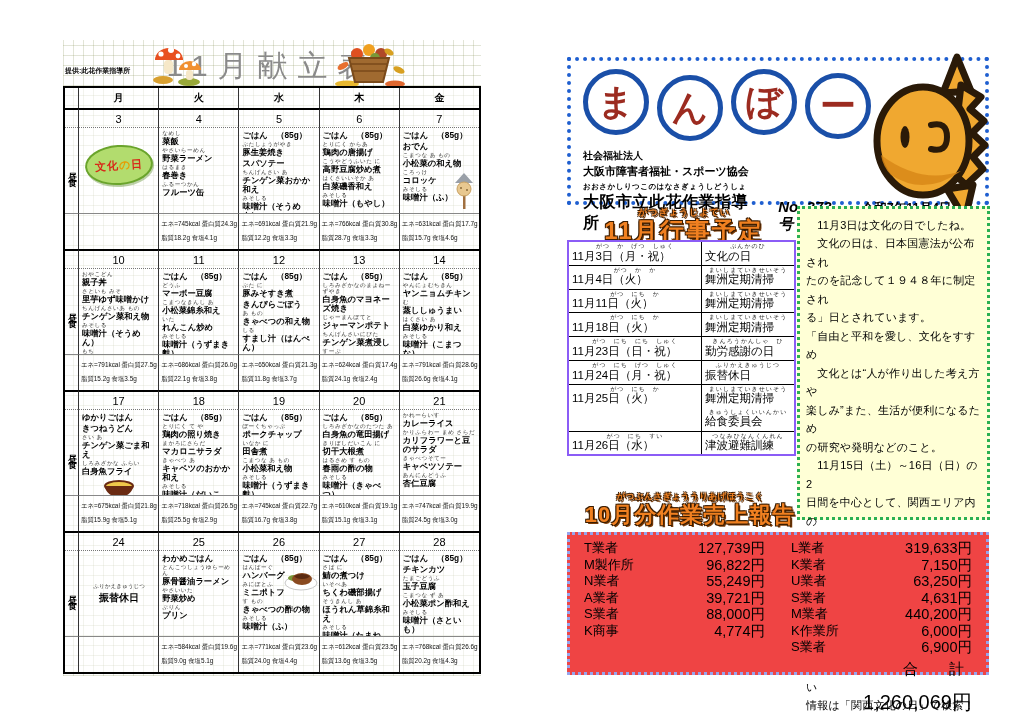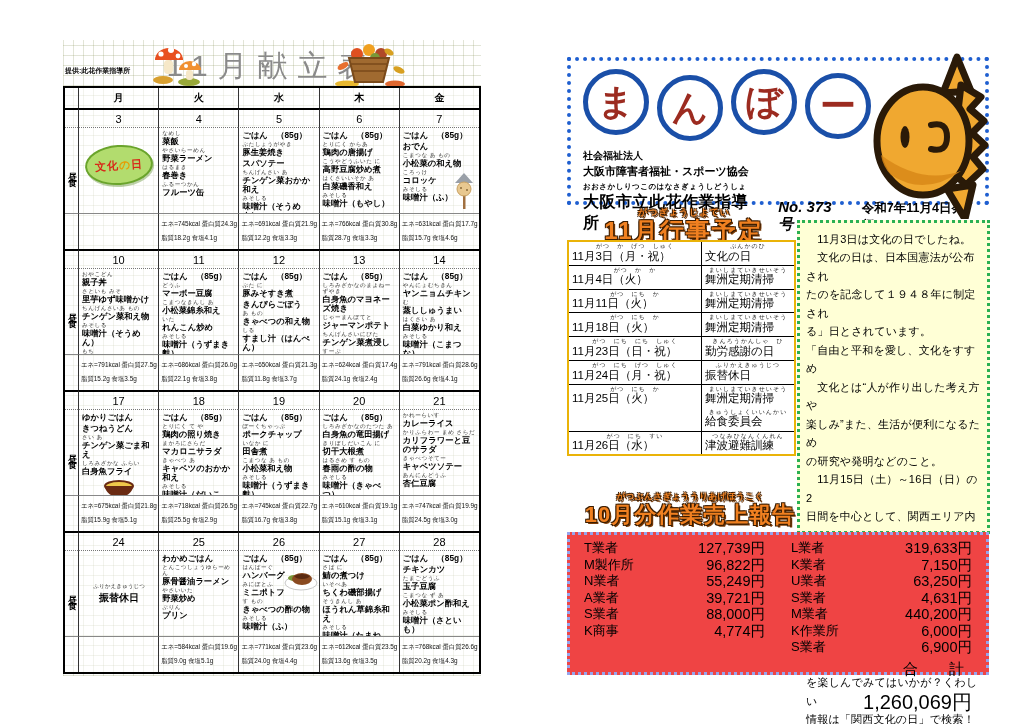--- a/index.html
+++ b/index.html
@@ -77,31 +77,31 @@
   .org3 { font-size:16px; font-weight:bold; letter-spacing:.5px; }
   .issue-no { font-size:15px; font-weight:bold; font-style:italic; }
   .issue-date { font-size:12.5px; font-weight:bold; }
 
   .h3d { color:#f08020; font-weight:bold;
          text-shadow:-1px -1px 0 #3a1c00, 1px -1px 0 #3a1c00, -1px 1px 0 #3a1c00, 1px 1px 0 #3a1c00, 2px 2px 0 #7a3c08; }
   .sched-head { position:absolute; left:572px; top:206px; width:224px; text-align:center; }
   .sched-head .hr { font-size:9px; letter-spacing:1px; }
   .sched-head .hm { font-size:24px; letter-spacing:2px; line-height:1; }
 
-  .sched { position:absolute; left:567px; top:240px; width:229px; border:2px solid #eab308; background:#fff; }
+  .sched { position:absolute; left:567px; top:240px; width:229px; border:2px solid #8b5cf6; background:#fff; }
   .srow { display:grid; grid-template-columns:132px 1fr; border-top:1.5px solid #000; }
   .srow:first-child { border-top:none; }
   .scell { padding:1px 3px 2px; border-left:1.5px solid #000; }
   .scell:first-child { border-left:none; }
   .scell .rb { font-size:6px; text-align:center; letter-spacing:1px; color:#222; line-height:1.1; }
   .scell .tx { font-size:11.5px; color:#000; line-height:1.15; }
   .sched-ev + .sched-ev { margin-top:3px; }
 
   .article {
-    position:absolute; left:797px; top:220px; width:193px; height:314px;
+    position:absolute; left:797px; top:206px; width:193px; height:314px;
     border:3px dotted #2ab052; background:#ffffd6; padding:7px 5px 4px 6px;
   }
   .article p { font-size:11px; line-height:1.68; color:#000; letter-spacing:.2px; }
 
   .sales-head { position:absolute; left:572px; top:491px; width:236px; text-align:center; }
   .sales-head .hr { font-size:8.5px; letter-spacing:.5px; color:#f08020; }
   .sales-head .hm { font-size:22px; letter-spacing:1px; line-height:1.05; }
 
   .sales { position:absolute; left:567px; top:532px; width:422px; height:143px;
            border:3px dotted #96a4ec; background:#ef4444; padding:5px 14px 4px; }

